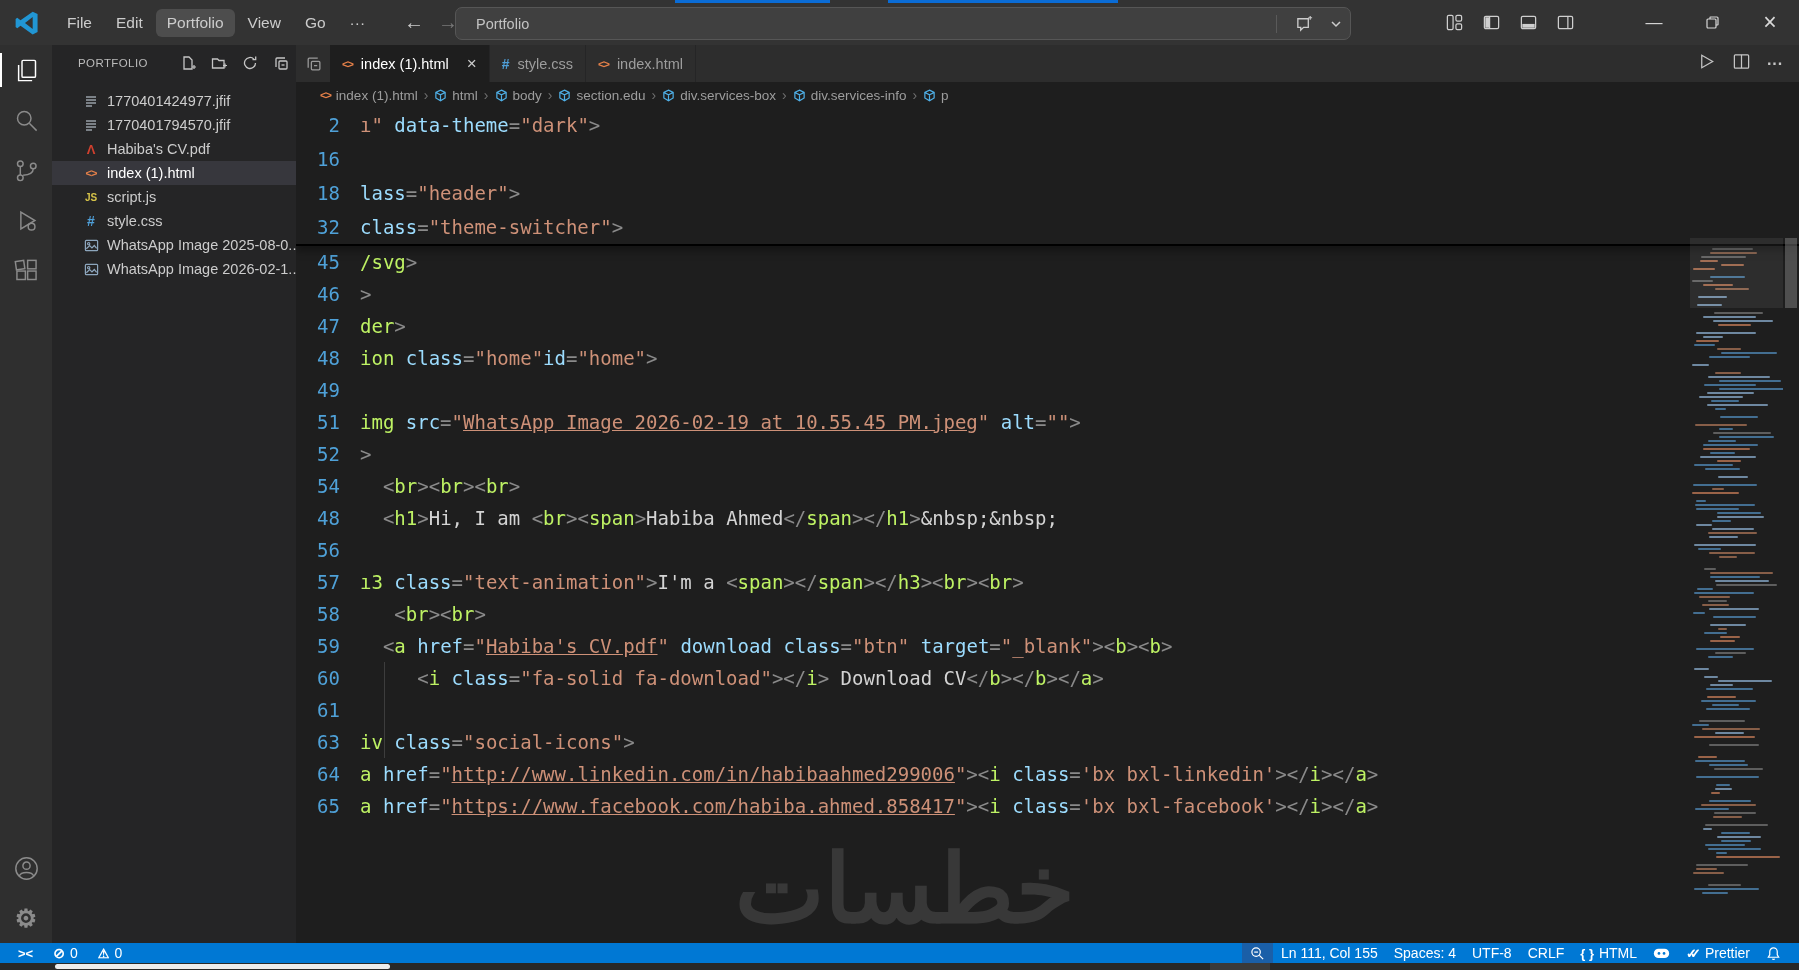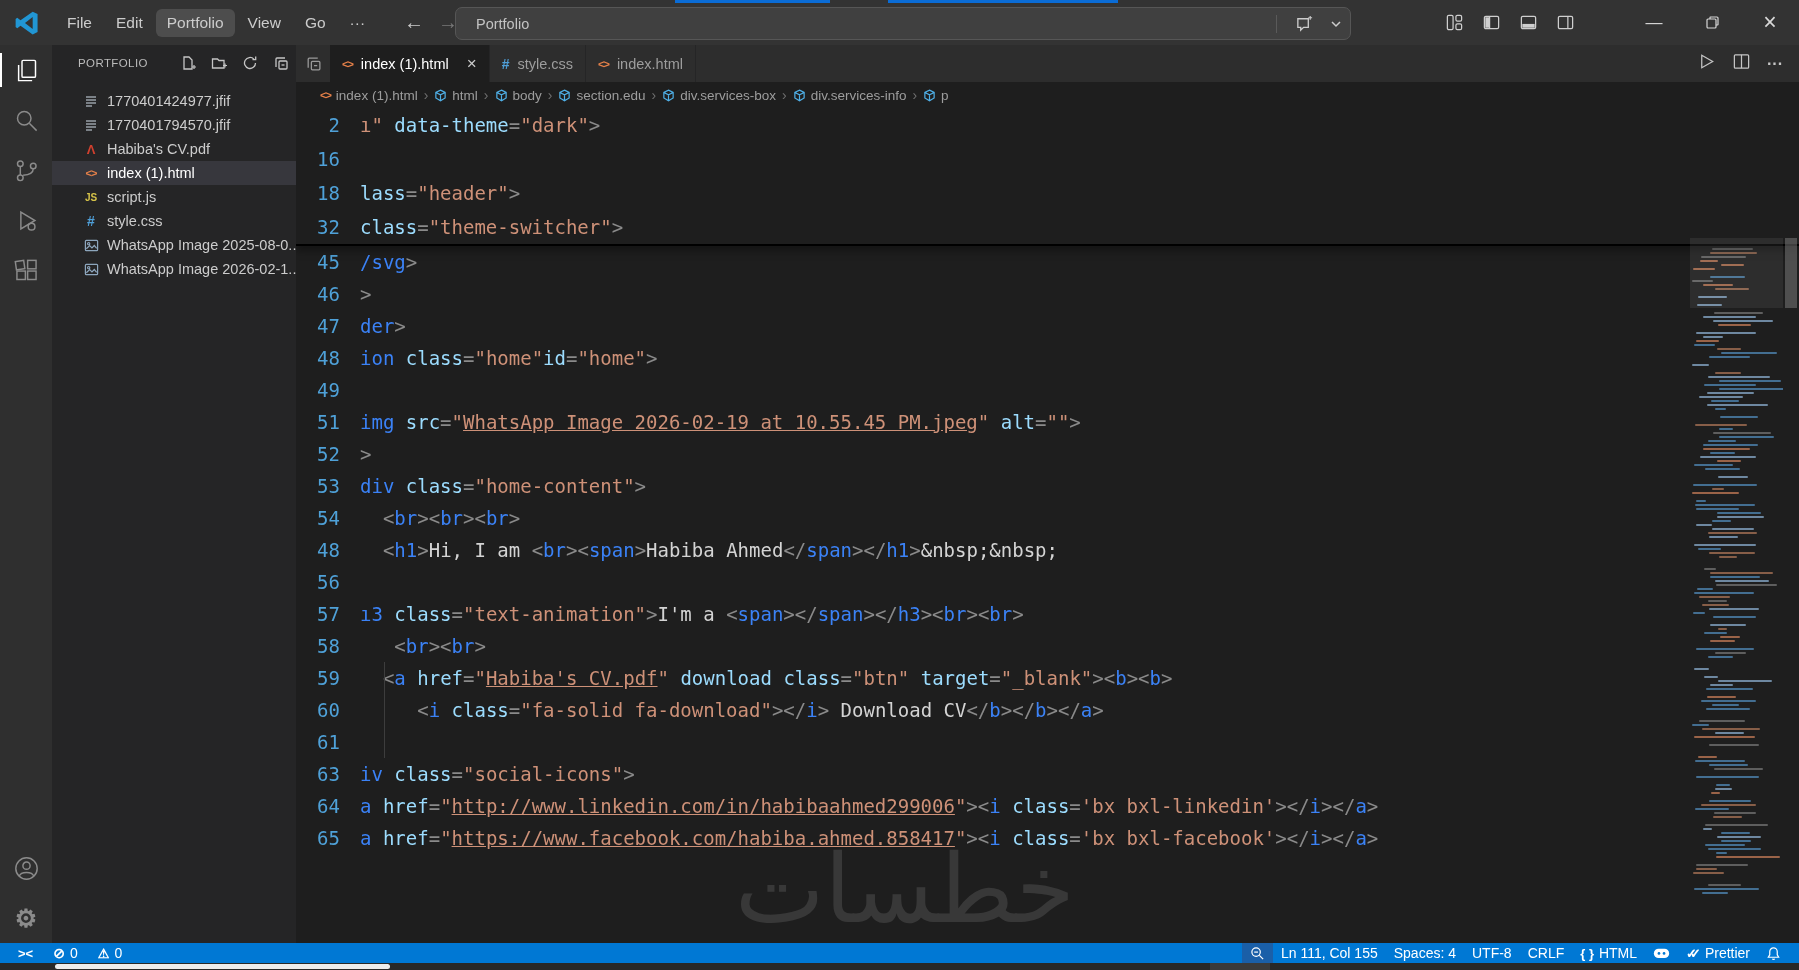--- a/index.html
+++ b/index.html
@@ -68,21 +68,21 @@
   
   .codearea{position:relative;flex:1;overflow:hidden;background:#1e1e1e;
             font-family:"DejaVu Sans Mono","Liberation Mono",monospace;font-size:19px}
   .sticky{position:absolute;left:0;top:0;right:0;height:136px;background:#1e1e1e;z-index:5;
           border-bottom:2px solid #000000;box-shadow:0 5px 8px rgba(0,0,0,.35)}
   .code-lines{position:absolute;left:0;top:138px;right:0;z-index:1}
   .code-row{display:flex;height:32px;line-height:32px}
   .sticky .code-row{height:34px;line-height:34px}
   .gutter{flex:0 0 44px;width:44px;text-align:right;color:#4fa1d8}
   .code-text{padding-left:20px;white-space:pre;color:#d4d4d4}
-  .tk-t{color:#3b82f6}
+  .tk-t{color:#bef264}
   .tk-a{color:#9cdcfe}
   .tk-s{color:#ce9178}
   .tk-l{color:#ce9178;text-decoration:underline}
   .tk-p{color:#8a8a8a}
   .tk-x{color:#d4d4d4}
   .indent-guide{position:absolute;left:88px;width:1px;background:#3d3d3d;z-index:2}
 
   
   .minimap{position:absolute;right:16px;top:4px;width:93px;bottom:40px;z-index:4;overflow:hidden}
   .mm-bar{height:2px;margin-bottom:2px;border-radius:1px;opacity:.85}
@@ -99,21 +99,21 @@
   .st-item.boxed{background:#1a5fa8}
   .dbl-check{letter-spacing:-7px;margin-right:6px;font-size:13px}
 
   
   .bottomstrip{position:absolute;left:0;top:963px;width:1799px;height:7px;background:#282828;z-index:40}
   .bs-whitebar{position:absolute;left:55px;top:1px;width:335px;height:5px;background:#ececec;border-radius:3px}
   .bs-seg{position:absolute;left:1210px;top:0;width:60px;height:7px;background:#3a3a3a}
 
   
   .watermark{position:absolute;left:735px;top:842px;font-size:95px;color:#d5d5d5;opacity:.14;
-             z-index:60;pointer-events:none;font-weight:normal;line-height:1}
+             z-index:60;pointer-events:none;font-weight:bold;line-height:1}
 </style>
 </head>
 <body class="noselect">
 
 <div class="titlebar">
   <svg class="vscode-logo" viewBox="0 0 32 32">
     <path fill="#2196d4" d="M23 2 L29 5 V27 L23 30 L8 19.5 L4 22.5 L2 21 V11 L4 9.5 L8 12.5 Z M23 8.5 L13.5 16 L23 23.5 Z"></path>
   </svg>
   <div class="menubar" id="menubar">
       <div class="menu-item">File</div>
@@ -494,24 +494,20 @@
           </div>
           <div class="code-row">
             <span class="gutter">51</span>
             <span class="code-text"><span class="tk-t">img</span><span class="tk-x"> </span><span class="tk-a">src</span><span class="tk-p">=</span><span class="tk-s">"</span><span class="tk-l">WhatsApp Image 2026-02-19 at 10.55.45 PM.jpeg</span><span class="tk-s">"</span><span class="tk-x"> </span><span class="tk-a">alt</span><span class="tk-p">=</span><span class="tk-s">""</span><span class="tk-p">&gt;</span></span>
           </div>
           <div class="code-row">
             <span class="gutter">52</span>
             <span class="code-text"><span class="tk-p">&gt;</span></span>
           </div>
           <div class="code-row">
-            <span class="gutter">53</span>
-            <span class="code-text"><span class="tk-t">div</span><span class="tk-x"> </span><span class="tk-a">class</span><span class="tk-p">=</span><span class="tk-s">"home-content"</span><span class="tk-p">&gt;</span></span>
-          </div>
-          <div class="code-row">
             <span class="gutter">54</span>
             <span class="code-text"><span class="tk-x">  </span><span class="tk-p">&lt;</span><span class="tk-t">br</span><span class="tk-p">&gt;&lt;</span><span class="tk-t">br</span><span class="tk-p">&gt;&lt;</span><span class="tk-t">br</span><span class="tk-p">&gt;</span></span>
           </div>
           <div class="code-row">
             <span class="gutter">48</span>
             <span class="code-text"><span class="tk-x">  </span><span class="tk-p">&lt;</span><span class="tk-t">h1</span><span class="tk-p">&gt;</span><span class="tk-x">Hi, I am </span><span class="tk-p">&lt;</span><span class="tk-t">br</span><span class="tk-p">&gt;&lt;</span><span class="tk-t">span</span><span class="tk-p">&gt;</span><span class="tk-x">Habiba Ahmed</span><span class="tk-p">&lt;/</span><span class="tk-t">span</span><span class="tk-p">&gt;&lt;/</span><span class="tk-t">h1</span><span class="tk-p">&gt;</span><span class="tk-x">&amp;nbsp;&amp;nbsp;</span></span>
           </div>
           <div class="code-row">
             <span class="gutter">56</span>
             <span class="code-text"></span>

